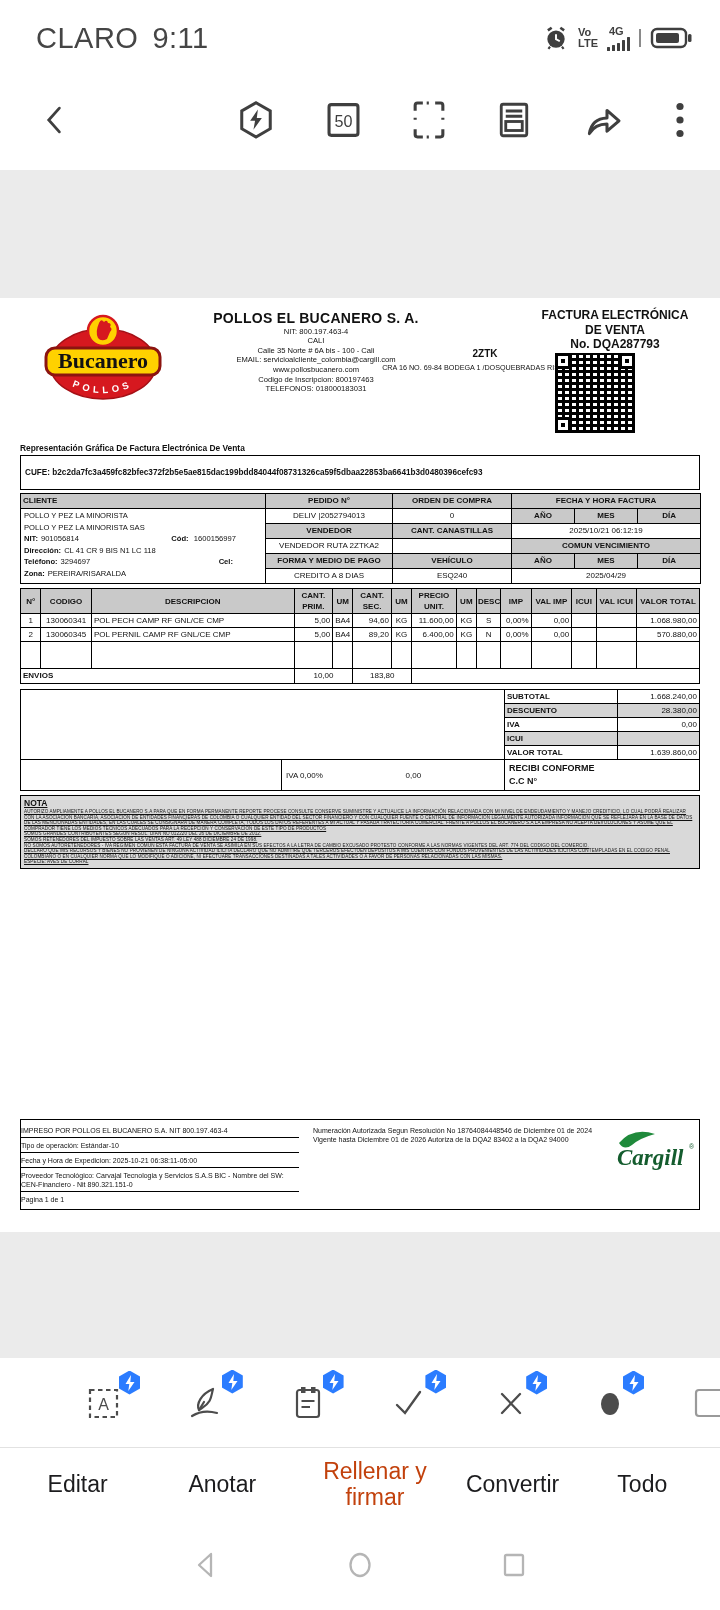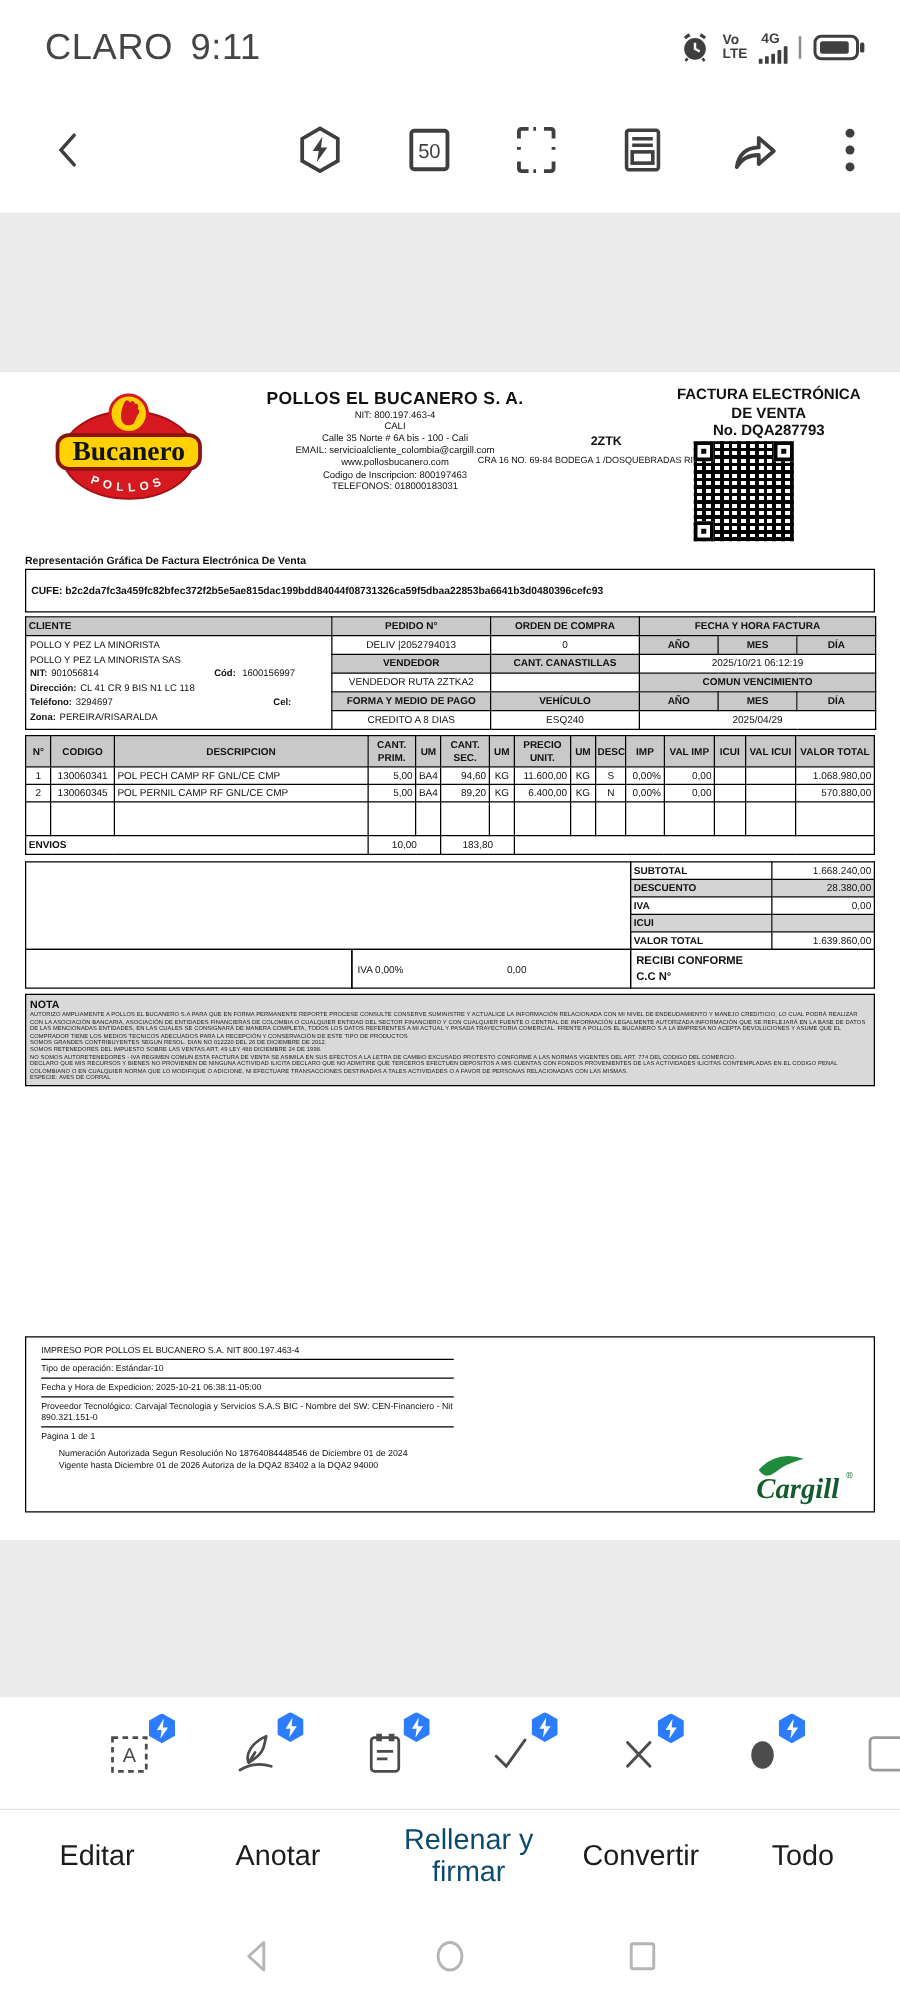--- a/index.html
+++ b/index.html
@@ -64,42 +64,42 @@
   .tottable{width:196px;}
   .tottable td{height:13px;margin-top:33px;}
   .tottable .lbl{font-weight:bold;width:108px;}
   .shade{background:#d4d4d4;}
   .taxrow{display:flex;width:680px;margin-top:-1px;}
   .taxempty{width:260px;border:1px solid #000;margin-right:-1px;}
   .ivabox{flex:1;border:1px solid #000;margin-right:-1px;display:flex;align-items:center;font-size:8px;}
   .ivabox .ilbl{margin-left:4px;font-weight:normal;}
   .ivabox .ival{flex:1;text-align:center;}
   .recibi{width:196px;border:1px solid #000;padding:2px 4px;box-sizing:border-box;font-weight:bold;font-size:9px;line-height:13px;}
-  .nota{border:1px solid #000;background:#d9d9d9;margin-top:4px;padding:2px 3px 3px 3px;}
+  .nota{border:1px solid #000;background:#d9d9d9;margin-top:4px;padding:2px 3px 3px 3px;text-decoration:underline;}
   .nota .nt{font-weight:bold;font-size:8.5px;margin-bottom:1px;}
   .fp{font-size:4.6px;line-height:5.6px;letter-spacing:.1px;color:#1a1a1a;}
-  .docfooter{margin-top:auto;border:1.4px solid #000;display:flex;padding:3px 12px;box-sizing:border-box;min-height:80px;flex-direction:column;}
+  .docfooter{margin-top:auto;border:1.4px solid #000;display:flex;padding:3px 0;box-sizing:border-box;min-height:80px;}
   .df-left{width:330px;display:flex;flex-direction:column;}
   .df-left .fl{font-size:7px;line-height:9px;border-bottom:1px solid #000;padding:2.5px 0;}
   .df-left .fl:last-child{border-bottom:none;}
   .df-right{flex:1;display:flex;padding-left:14px;}
   .numtext{font-size:7px;line-height:9px;width:300px;padding-top:3px;}
   .cargill{margin-left:auto;margin-top:6px;}
   
   .toolpanel{height:162px;background:#fff;}
   .toolsrow{height:89px;display:flex;align-items:center;justify-content:space-between;padding:0 92px 0 84px;position:relative;}
   .tool{position:relative;background:none;border:none;padding:0;cursor:pointer;}
   .badge{position:absolute;top:-12px;right:-16px;width:21px;height:24px;background:#2b7cff;
          clip-path:polygon(50% 0,100% 25%,100% 75%,50% 100%,0 75%,0 25%);display:flex;align-items:center;justify-content:center;}
   .partialtool{position:absolute;right:-16px;top:24px;}
   .tabdivider{height:1px;background:#e2e2e2;}
   .tabsrow{height:72px;display:flex;justify-content:space-evenly;align-items:center;}
   .tab{background:none;border:none;width:134px;text-align:center;font-family:"Liberation Sans",sans-serif;
        font-size:23px;line-height:26px;color:#1c1c1e;cursor:pointer;word-break:break-word;padding:0;}
-  .tab.active{color:#0c4a6e;}
+  .tab.active{color:#c2410c;}
   
   .navbar{height:90px;display:flex;align-items:center;justify-content:center;gap:120px;}
   .navbtn{background:none;border:none;padding:0;cursor:pointer;}
 </style>
 </head>
 <body>
 
 <div class="statusbar">
   <span class="carrier">CLARO</span>
   <span class="clock">9:11</span>

